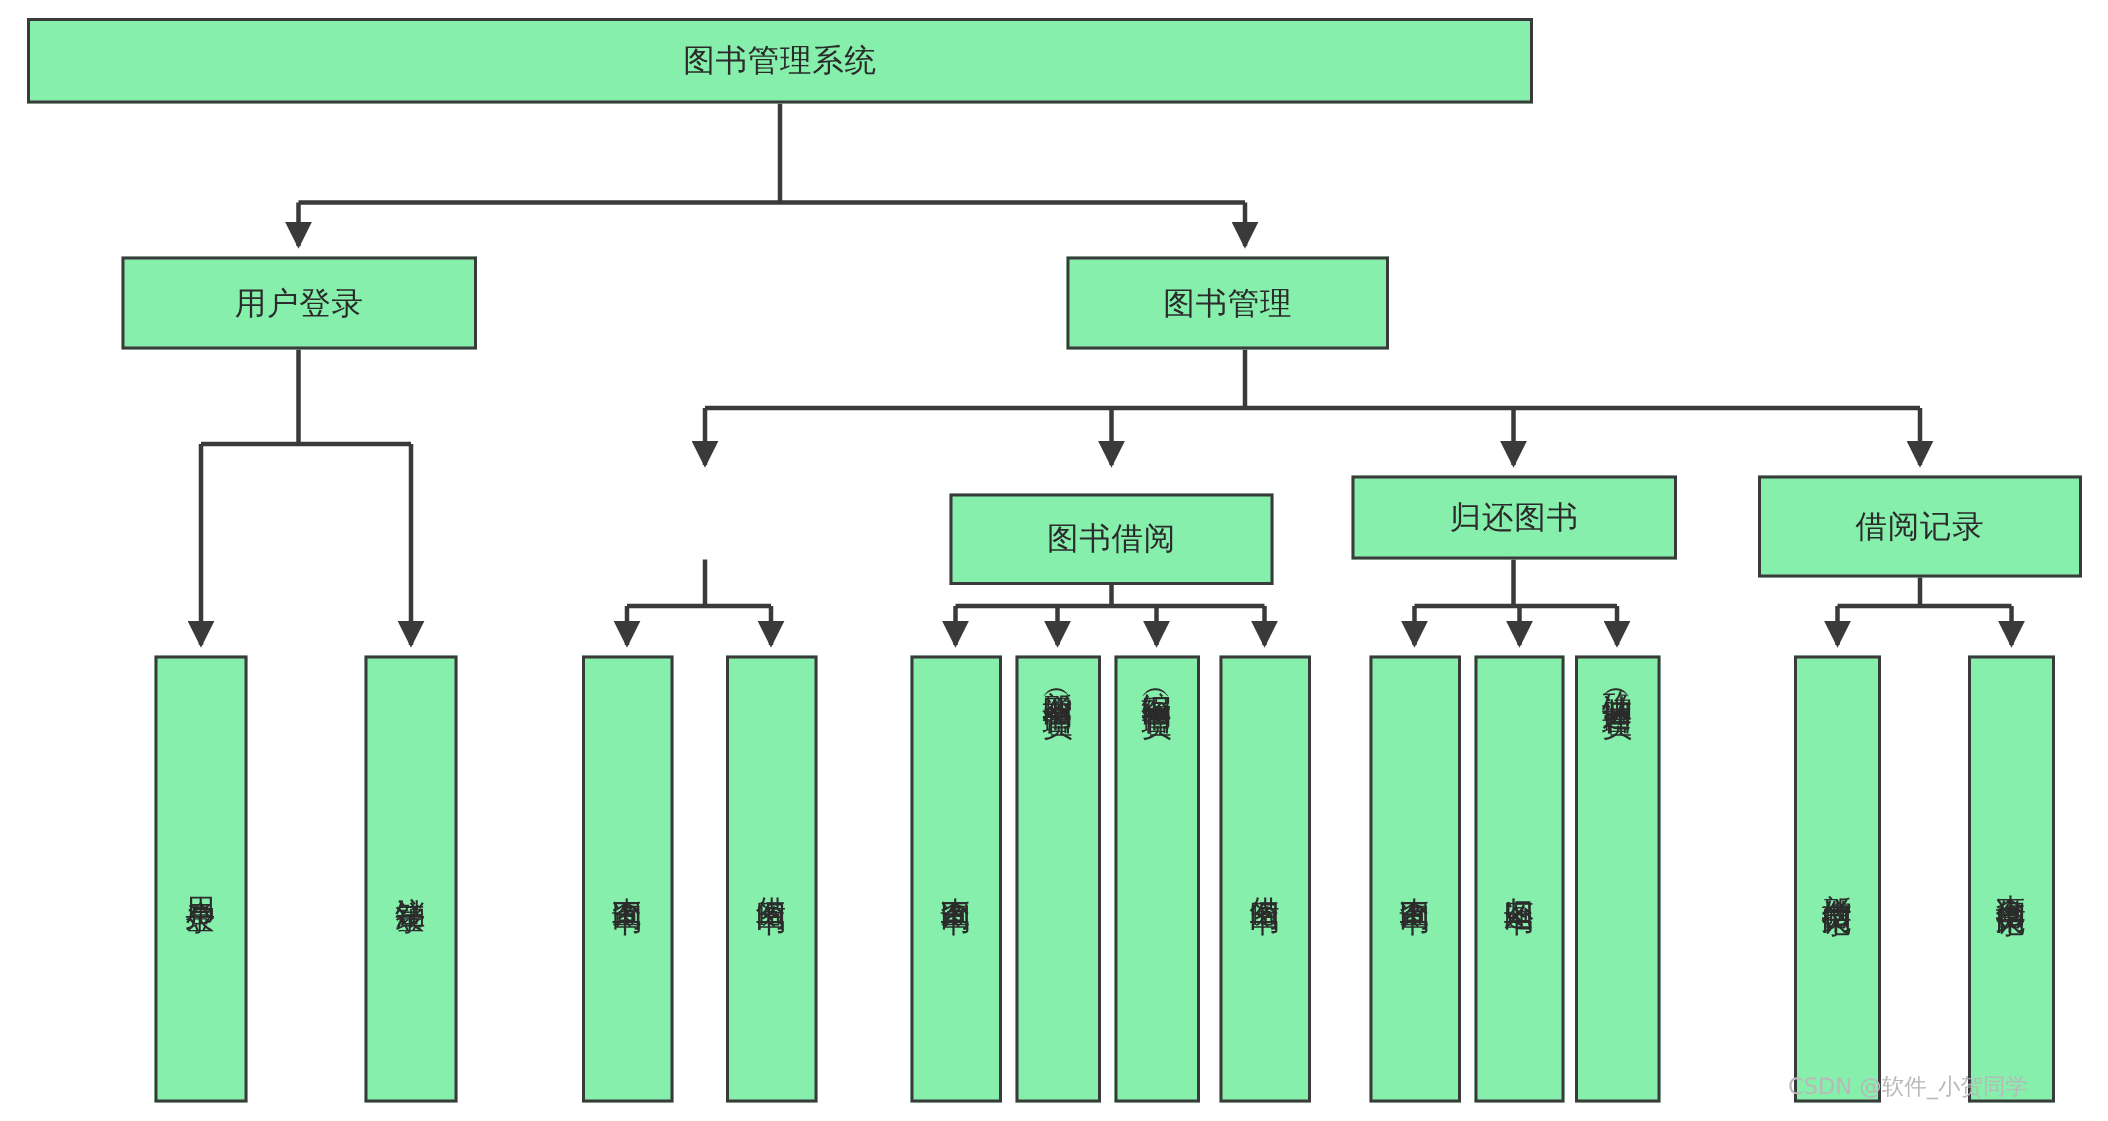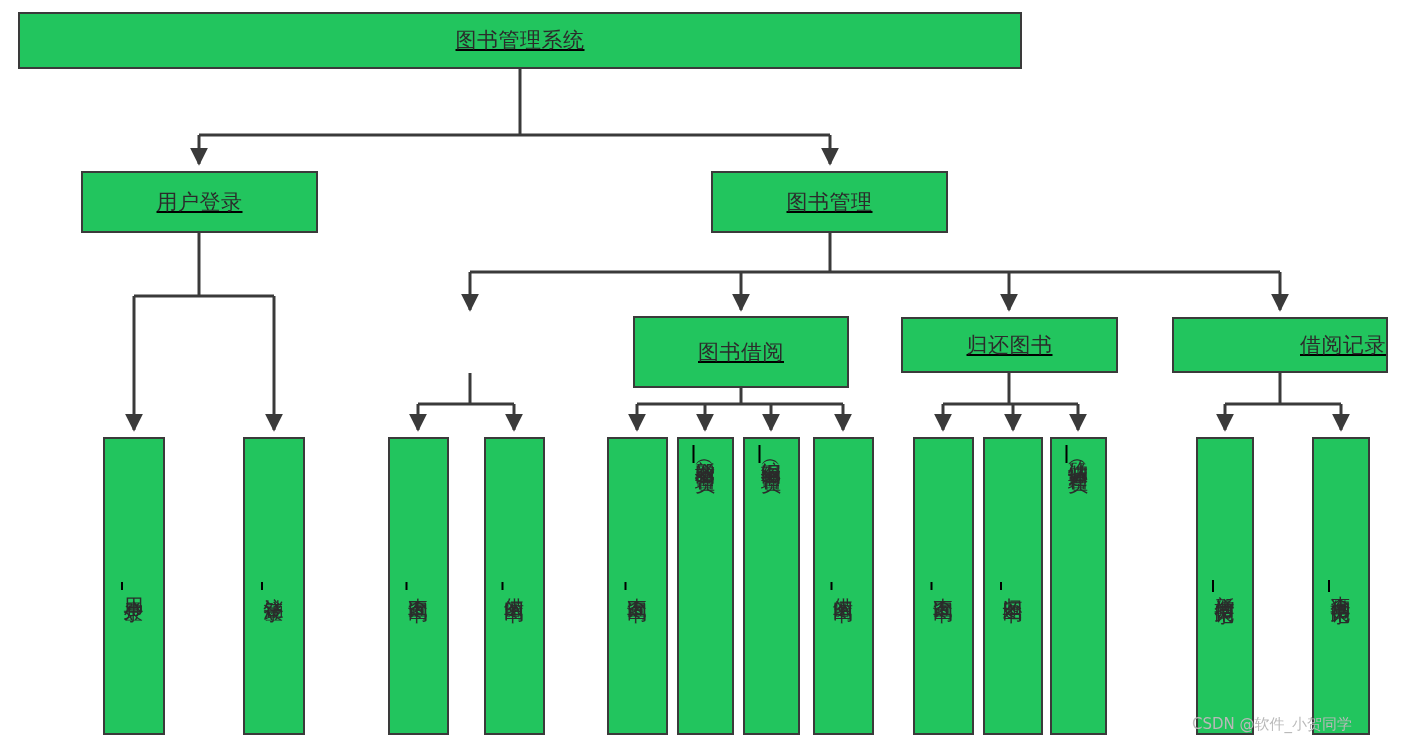--- a/index.html
+++ b/index.html
@@ -21,26 +21,25 @@
     position: absolute;
     left: 0;
     top: 0;
     width: 1405px;
     height: 747px;
   }
   .node-box {
     position: absolute;
     box-sizing: border-box;
     border: 2px solid #3a3a3a;
-    background: #22c55e;
+    background: #86efac;
     display: flex;
     align-items: center;
     justify-content: center;
     overflow: hidden;
-    text-decoration: underline;
   }
   .node-label {
     color: #2b2b2b;
     font-size: 21px;
     line-height: 1.15;
     letter-spacing: 0.5px;
     white-space: nowrap;
   }
   .node-box.vertical .node-label {
     writing-mode: vertical-rl;
@@ -123,31 +122,31 @@
     </g>
   </svg>
 
   <div class="node-box" id="box-root" style="left: 18px; top: 12px; width: 1004px; height: 57px;">
     <span class="node-label">图书管理系统</span>
   </div>
 
   <div class="node-box" id="box-l2-0" style="left: 81px; top: 171px; width: 237px; height: 62px;">
     <span class="node-label">用户登录</span>
   </div>
-  <div class="node-box" id="box-l2-1" style="left: 711px; top: 171px; width: 237px; height: 62px;">
+  <div class="node-box" id="box-l2-1" style="left: 711px; top: 171px; width: 215px; height: 62px;">
     <span class="node-label">图书管理</span>
   </div>
 
-  <div class="node-box" id="box-l3-1" style="left: 633px; top: 316px; width: 216px; height: 72px;">
+  <div class="node-box" id="box-l3-1" style="left: 633px; top: 329px; width: 216px; height: 61px;">
     <span class="node-label">图书借阅</span>
   </div>
   <div class="node-box" id="box-l3-2" style="left: 901px; top: 317px; width: 217px; height: 56px;">
     <span class="node-label">归还图书</span>
   </div>
-  <div class="node-box" id="box-l3-3" style="left: 1172px; top: 317px; width: 216px; height: 56px; justify-content: flex-end;">
+  <div class="node-box" id="box-l3-3" style="left: 1172px; top: 317px; width: 216px; height: 68px;">
     <span class="node-label">借阅记录</span>
   </div>
 
   <div class="node-box vertical v-center" id="box-leaf-0" style="left: 103px; top: 437px; width: 62px; height: 298px;">
     <span class="node-label">用户登录</span>
   </div>
   <div class="node-box vertical v-center" id="box-leaf-1" style="left: 243px; top: 437px; width: 62px; height: 298px;">
     <span class="node-label">注销登录</span>
   </div>
   <div class="node-box vertical v-center" id="box-leaf-2" style="left: 388px; top: 437px; width: 61px; height: 298px;">

